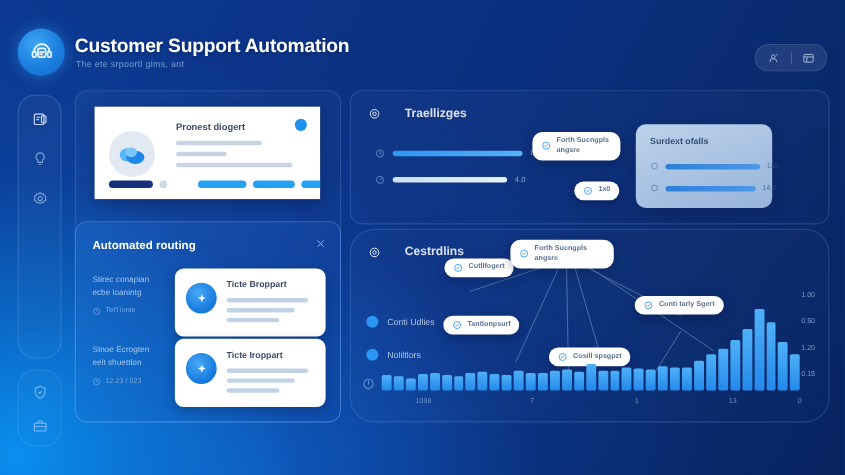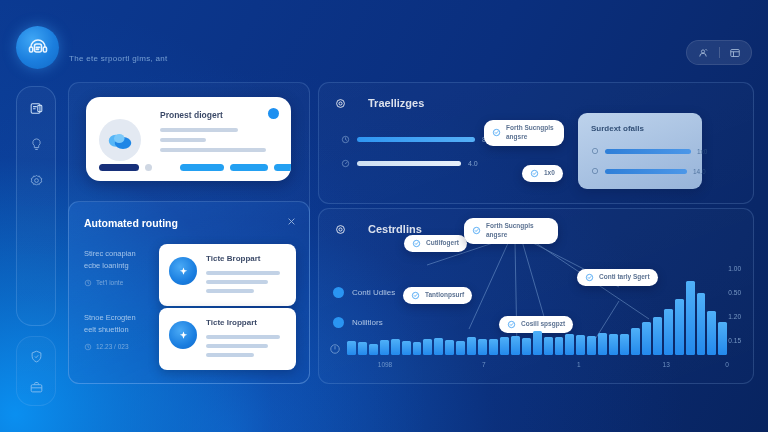--- a/index.html
+++ b/index.html
@@ -71,21 +71,21 @@
   .railicon { width:15px; height:15px; opacity:.62; }
   .railicon.active { opacity:.95; }
 
   
   #leftpanel {
     position:absolute; left:68px; top:82px; width:242px; height:302px; border-radius:11px;
     border:1px solid rgba(140,185,240,0.20);
     background:linear-gradient(160deg, rgba(255,255,255,0.030), rgba(255,255,255,0.008));
   }
   #hcard {
-    position:absolute; left:86px; top:97px; width:205px; height:84px; border-radius:14px;
+    position:absolute; left:86px; top:97px; width:205px; height:84px; border-radius:0;
     background:#ffffff; box-shadow:0 4px 14px rgba(0,10,40,0.30);
     overflow:hidden;
   }
   #hcard .cloudwrap {
     position:absolute; left:13px; top:22px; width:42px; height:42px; border-radius:50%;
     background:#e3e9f2; display:flex; align-items:center; justify-content:center;
   }
   #hcard .cloudwrap svg { width:30px; height:24px; }
   #hcard .cardtitle {
     position:absolute; left:74px; top:13px; font-size:8.5px; font-weight:700; color:#15264a;
@@ -145,21 +145,21 @@
     position:absolute; left:578px; top:113px; width:124px; height:76px; border-radius:9px;
     background:linear-gradient(160deg, rgba(208,228,248,0.90), rgba(186,214,244,0.80));
     box-shadow:0 3px 12px rgba(0,10,40,0.20);
   }
   #detailbox .dbt { position:absolute; left:13px; top:11px; font-size:8px; font-weight:700; color:#17365f; }
   #detailbox .drow { position:absolute; display:flex; align-items:center; gap:6px; }
   #detailbox .drow svg { width:8px; height:8px; opacity:.7; }
   #detailbox .dval { font-size:6.5px; color:#2f5685; }
 
   #chartpanel {
-    position:absolute; left:318px; top:208px; width:436px; height:176px; border-radius:11px;
+    position:absolute; left:318px; top:208px; width:436px; height:176px; border-radius:22px;
     border:1px solid rgba(140,185,240,0.20);
     background:linear-gradient(160deg, rgba(255,255,255,0.028), rgba(255,255,255,0.006));
     overflow:hidden;
   }
   .legrow { position:absolute; display:flex; align-items:center; gap:8px; }
   .legdot { width:11px; height:11px; border-radius:50%; background:#2a95f2; }
   .legrow .legt { font-size:8px; color:#cadcf2; }
   .nodechip {
     position:absolute; background:#ffffff; border-radius:9px; padding:4px 8px;
     box-shadow:0 3px 10px rgba(0,8,35,0.28); display:flex; align-items:center; gap:5px;
@@ -184,20 +184,21 @@
   <div id="header">
     <div id="avatar">
       <svg viewBox="0 0 24 24" fill="none" stroke="#eaf5ff" stroke-width="1.6" stroke-linecap="round">
         <path d="M5 11a7 7 0 0 1 14 0"></path>
         <rect x="3.5" y="11" width="3.2" height="5" rx="1.3"></rect>
         <rect x="17.3" y="11" width="3.2" height="5" rx="1.3"></rect>
         <rect x="8.5" y="8" width="7" height="8" rx="2"></rect>
         <path d="M10.3 11.4h3.4M10.3 13.4h2.2"></path>
       </svg>
     </div>
+    <div id="title">Customer Support Automation</div>
     <div id="subtitle" class="blurtext2">The ete srpoortl glms, ant</div>
 
 
     <div id="iconpill">
       <svg class="hicon" viewBox="0 0 24 24" fill="none" stroke="#cfe2f6" stroke-width="1.7" stroke-linejoin="round">
         <circle cx="12" cy="9" r="3.2"></circle>
           <path d="M5.5 19a6.5 6.5 0 0 1 13 0"></path>
           <path d="M17 4l3 3"></path>
       </svg>
       <div class="hsep"></div>

